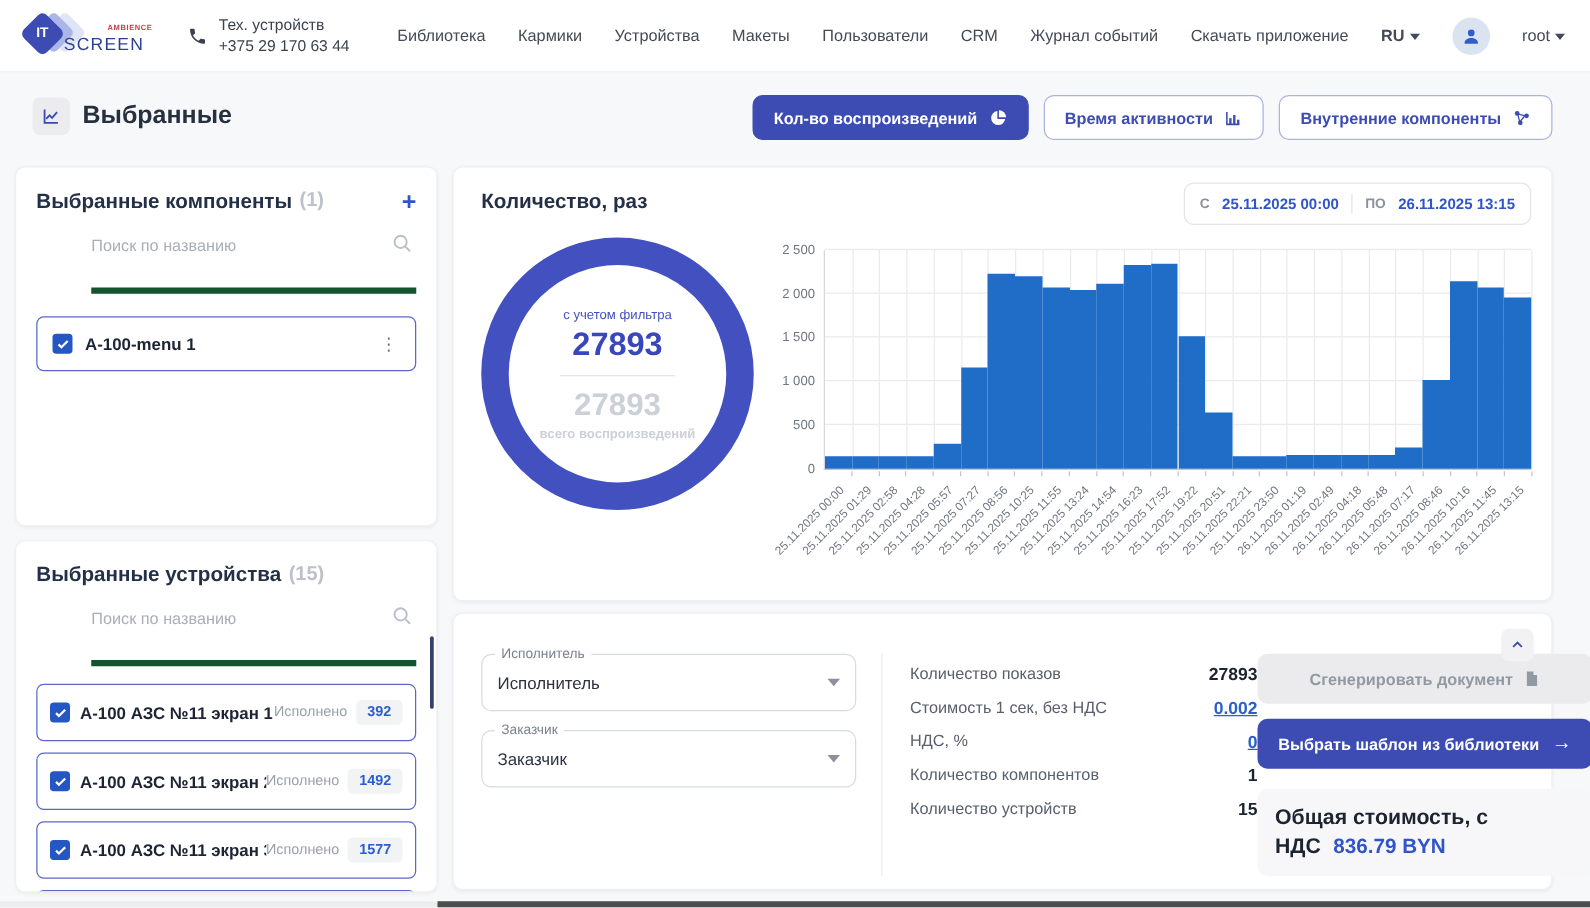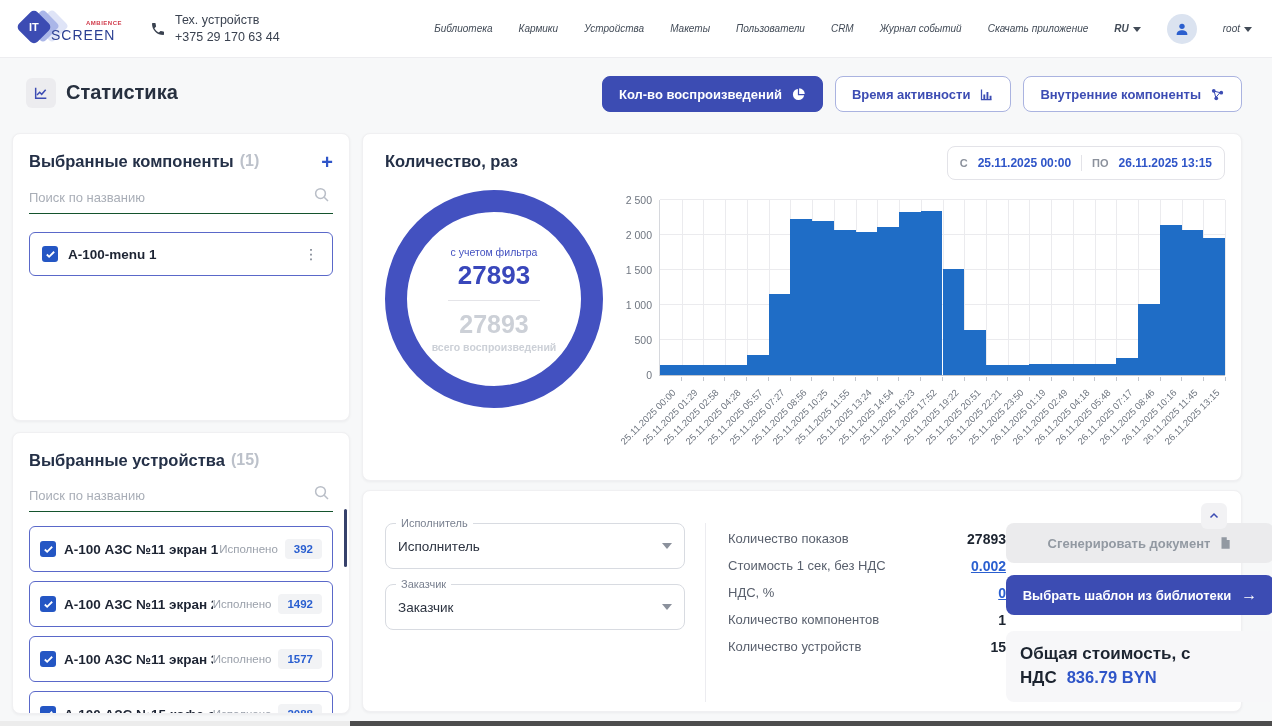--- a/index.html
+++ b/index.html
@@ -15,39 +15,39 @@
   .logo{position:relative;width:108px;height:42px;margin-left:18px;cursor:pointer;}
   .logo .d3{position:absolute;left:22px;top:6px;width:24px;height:24px;background:#dfe4f7;transform:rotate(45deg);border-radius:4px;}
   .logo .d2{position:absolute;left:13px;top:6px;width:24px;height:24px;background:#aab6e8;transform:rotate(45deg);border-radius:4px;}
   .logo .d1{position:absolute;left:3px;top:6px;width:26px;height:26px;background:#3c4cb3;transform:rotate(45deg);border-radius:5px;display:flex;align-items:center;justify-content:center;}
   .logo .d1 span{transform:rotate(-45deg);color:#fff;font-weight:bold;font-size:11px;}
   .logo .screen{position:absolute;left:33px;top:19px;font-size:14px;font-weight:normal;letter-spacing:1px;color:#2b3f92;}
   .logo .ambience{position:absolute;left:68px;top:12px;font-size:6px;font-weight:bold;letter-spacing:.5px;color:#d03a4a;}
   .support{display:flex;align-items:center;gap:9px;margin-left:24px;}
   .support .lines div{font-size:12.5px;color:#3a4250;line-height:1.35;}
   .nav{margin-left:auto;margin-right:20px;display:flex;align-items:center;gap:26px;}
-  .nav-item{font-size:10px;color:#424b57;cursor:pointer;white-space:nowrap;font-style:italic;}
+  .nav-item{font-size:13px;color:#424b57;cursor:pointer;white-space:nowrap;}
   .caret{display:inline-block;width:0;height:0;border-left:4px solid transparent;border-right:4px solid transparent;border-top:5px solid #424b57;margin-left:4px;vertical-align:middle;}
   .avatar{width:30px;height:30px;border-radius:50%;background:#dbe3f0;display:flex;align-items:center;justify-content:center;cursor:pointer;}
   
   .titlebox{position:absolute;left:26px;top:78px;width:30px;height:30px;background:#ececef;border-radius:6px;display:flex;align-items:center;justify-content:center;}
   .page-title{position:absolute;left:66px;top:81px;font-size:20px;font-weight:bold;color:#27303f;}
   .view-buttons{position:absolute;right:30px;top:76px;display:flex;gap:12px;}
   .vbtn{height:36px;border-radius:8px;padding:0 16px;font-size:13px;font-weight:bold;display:flex;align-items:center;gap:9px;cursor:pointer;white-space:nowrap;}
   .vbtn.active{background:#3c4cb3;color:#fff;border:1px solid #3c4cb3;}
   .vbtn.ghost{background:#fff;color:#3c4cb3;border:1px solid #aab3e0;}
   
   .card{position:absolute;background:#fff;border:1px solid #f0f0f2;border-radius:8px;box-shadow:0 1px 3px rgba(16,24,40,.05);}
   .card-components{left:12px;top:133px;width:338px;height:288px;padding:18px 16px;}
   .card-devices{left:12px;top:432px;width:338px;height:282px;padding:18px 16px;overflow:hidden;}
   .panel-head{display:flex;align-items:flex-start;}
   .panel-title{font-size:16.5px;font-weight:bold;color:#243047;}
   .panel-count{font-size:16px;font-weight:bold;color:#bcc1ca;margin-left:6px;}
   .plus-btn{margin-left:auto;color:#2f55c8;font-size:20px;font-weight:bold;cursor:pointer;line-height:1;}
-  .search-wrap{position:relative;margin-top:16px;border-bottom:1px solid #14532d;padding-bottom:7px;}
+  .search-wrap{position:relative;margin-top:16px;border-bottom:5px solid #14532d;padding-bottom:24px;margin-left:44px;}
   .search-wrap input{border:none;outline:none;width:100%;font-size:13px;color:#3a4250;background:transparent;font-family:inherit;padding-right:26px;}
   .search-wrap input::placeholder{color:#a9aeb7;}
   .search-icon{position:absolute;right:2px;top:-2px;}
   .comp-item{margin-top:18px;border:1px solid #5a68c9;border-radius:6px;height:44px;display:flex;align-items:center;padding:0 12px;cursor:pointer;}
   .checkbox{width:16px;height:16px;background:#2456c4;border-radius:3px;display:flex;align-items:center;justify-content:center;flex:none;cursor:pointer;}
   .checkbox svg{display:block;}
   .item-name{font-size:13.5px;font-weight:bold;color:#1d2433;margin-left:10px;white-space:nowrap;overflow:hidden;}
   .kebab{margin-left:auto;color:#6b7280;font-size:14px;cursor:pointer;padding:0 2px;}
   .dev-list{margin-top:14px;}
   .dev-item{border:1px solid #5a68c9;border-radius:6px;height:46px;display:flex;align-items:center;padding:0 10px;margin-bottom:9px;cursor:pointer;}
@@ -145,21 +145,21 @@
     <span class="nav-item"><span>root</span><span class="caret"></span></span>
   </nav>
 </header>
 
 <div class="titlebox">
   <svg width="16" height="16" viewBox="0 0 24 24">
       <path fill="none" stroke="#3c4cb3" stroke-width="2.2" d="M4 4v16h16"></path>
       <path fill="none" stroke="#3c4cb3" stroke-width="2.2" d="M6 15l4-4 3 3 6-7"></path>
     </svg>
 </div>
-<h1 class="page-title">Статистика</h1>
+<h1 class="page-title">Выбранные</h1>
 
 <div class="view-buttons">
   <div class="vbtn active">
     <span>Кол-во воспроизведений</span>
     <svg width="15" height="15" viewBox="0 0 24 24">
         <path fill="#fff" d="M11 3A9 9 0 1 0 21 13h-10V3z"></path>
         <path fill="#fff" d="M13 2v9h9a9 9 0 0 0-9-9z"></path>
       </svg>
   </div>
   <div class="vbtn ghost">

